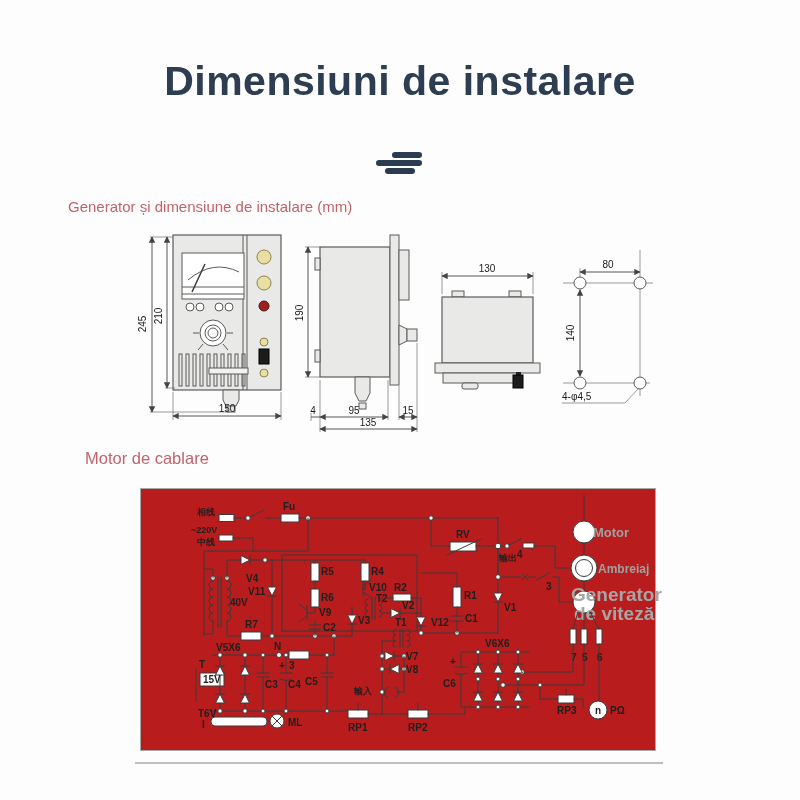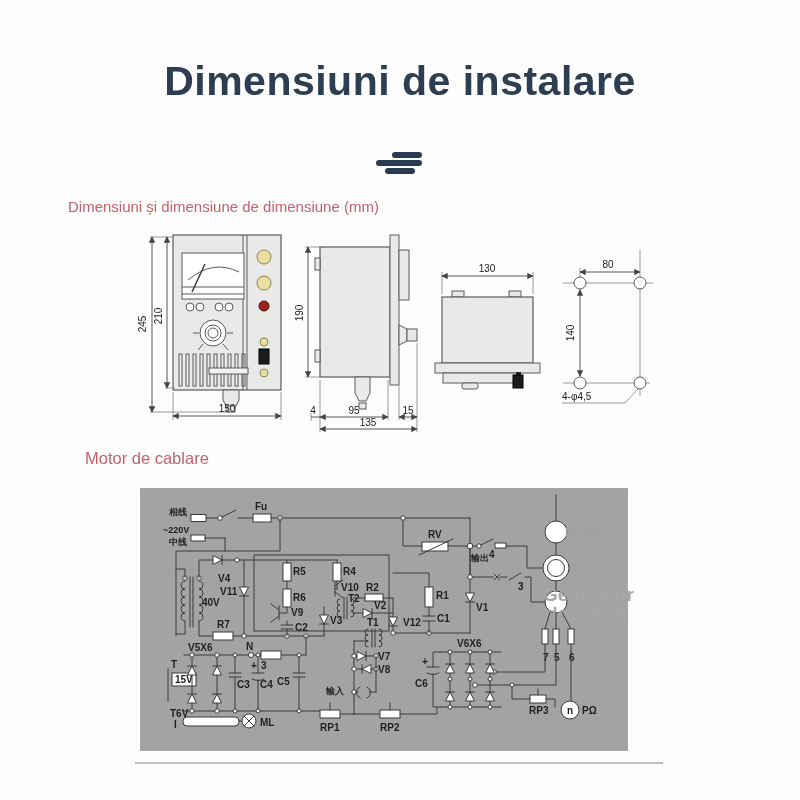--- a/index.html
+++ b/index.html
@@ -11,21 +11,21 @@
     position:absolute;top:58px;left:0;width:800px;text-align:center;
     font-size:41px;font-weight:600;color:#2d3e52;letter-spacing:.5px;
   }
   .bar{position:absolute;height:6px;border-radius:3px;background:#2b3b50;}
   .sec-title{position:absolute;color:#c2636c;font-weight:400;}
   .sec-1{left:68px;top:198px;font-size:15px;}
   .sec-2{left:85px;top:449px;font-size:16.5px;}
   .draw-wrap{position:absolute;left:135px;top:228px;width:540px;height:215px;}
   .schem-wrap{
     position:absolute;left:140px;top:488px;width:486px;height:261px;
-    border:1px solid #a8a8a8;background:#a3a3a3;overflow:visible;
+    border:1px solid #a8a8a8;background:#b91c1c;overflow:visible;padding-left:28px;
   }
   .schem-wrap svg{overflow:visible;display:block;}
   .hr-bottom{position:absolute;left:135px;top:762px;width:528px;height:2px;background:#bfbfbf;}
   svg text{font-family:"Liberation Sans",sans-serif;}
   
   .body{fill:#e9e9e7;stroke:#5b5b5b;stroke-width:1.2;}
   .pnl{fill:#e9e9e7;stroke:#5b5b5b;stroke-width:1;}
   .wht{fill:#fff;stroke:#5b5b5b;stroke-width:1;}
   .ln{stroke:#5b5b5b;stroke-width:1;fill:none;}
   .dim{stroke:#444;stroke-width:.9;fill:none;}
@@ -47,21 +47,21 @@
 <body>
 
 <div class="page-title">Dimensiuni de instalare</div>
 
 <div>
   <div class="bar" style="left:392px;top:152px;width:30px;"></div>
   <div class="bar" style="left:376px;top:160px;width:46px;"></div>
   <div class="bar" style="left:385px;top:168px;width:30px;"></div>
 </div>
 
-<div class="sec-title sec-1">Dimensiuni și dimensiune de dimensiune (mm)</div>
+<div class="sec-title sec-1">Generator și dimensiune de instalare (mm)</div>
 
 <div class="draw-wrap">
 <svg width="540" height="215" viewBox="0 0 540 215">
   <defs>
     <marker id="ar" viewBox="0 0 10 10" refX="9" refY="5" markerWidth="7" markerHeight="7" orient="auto-start-reverse">
       <path d="M0,0 L10,5 L0,10 z" fill="#444"></path>
     </marker>
   </defs>
 
   <g>

